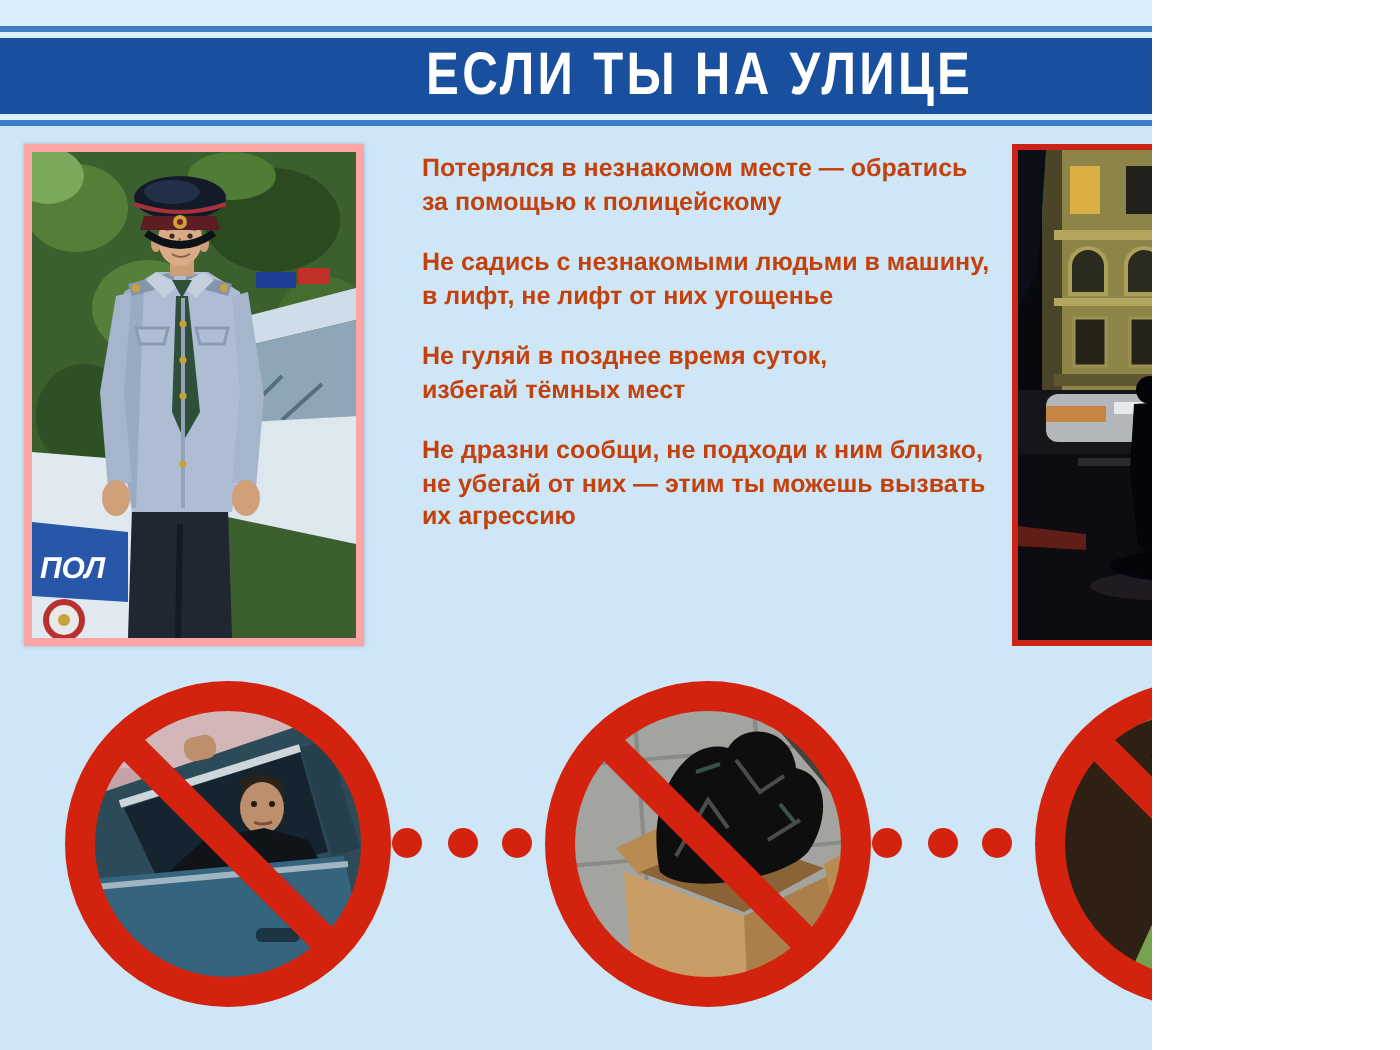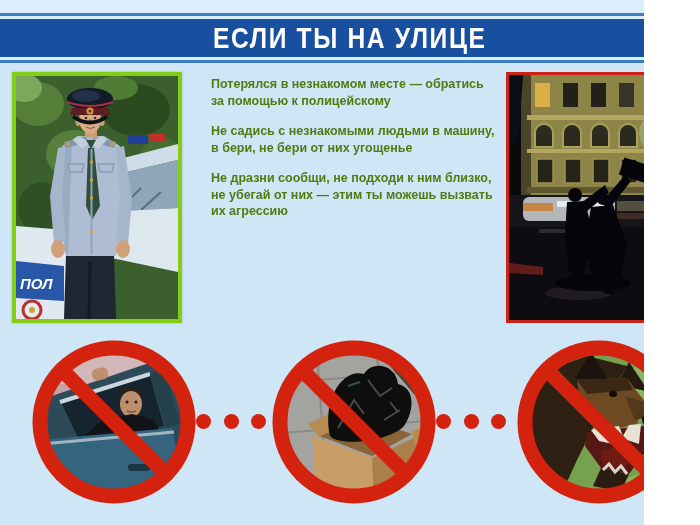--- a/index.html
+++ b/index.html
@@ -1,17 +1,17 @@
 <!DOCTYPE html>
 <html><head>
 <meta charset="utf-8">
 <style>
   html,body{margin:0;padding:0;}
   .page{
-    position:relative;width:644px;height:525px;overflow:hidden;
+    position:relative;width:576px;height:525px;overflow:hidden;
     background:#cfe6f6;font-family:"Liberation Sans",sans-serif;
   }
   
   .strip-top{position:absolute;left:0;top:0;width:700px;height:13px;background:#daeefb;}
   .rule{position:absolute;left:0;width:700px;height:3px;background:#3f7ec4;}
   .rule-top{top:13px;}
   .strip-mid{position:absolute;left:0;top:16px;width:700px;height:3px;background:#daeefb;}
   .banner{
     position:absolute;left:0;top:19px;width:700px;height:38px;background:#184f9e;
     display:flex;align-items:center;justify-content:center;
@@ -19,33 +19,33 @@
   .banner-text{
     color:#ffffff;font-weight:bold;font-size:30px;letter-spacing:2px;
     transform:scaleX(0.82);transform-origin:center;white-space:nowrap;
   }
   .strip-bot{position:absolute;left:0;top:57px;width:700px;height:3px;background:#daeefb;}
   .rule-bottom{top:60px;}
 
   
   .photo-police{
     position:absolute;left:12px;top:72px;width:162px;height:243px;
-    background:#84cc16;padding:4px;box-shadow:0 0 2px rgba(60,90,130,.35);
+    background:#fca5a5;padding:4px;box-shadow:0 0 2px rgba(60,90,130,.35);
   }
   .photo-night{
     position:absolute;left:506px;top:72px;width:174px;height:245px;
     border:3px solid #cc2318;background:#08090d;
   }
   .photo-police svg,.photo-night svg{display:block;}
 
   
   .tips{position:absolute;left:211px;top:76px;width:320px;}
   .tip{
     margin:0 0 14px 0;font-size:12.5px;font-weight:bold;line-height:16.5px;
-    color:#4d7c0f;white-space:pre-line;
+    color:#c2410c;white-space:pre-line;
   }
 
   
   .prohibit{position:absolute;width:164px;height:164px;top:340px;}
   .prohibit-1{left:32px;}
   .prohibit-2{left:272px;}
   .prohibit-3{left:517px;}
 
   
   .dot{position:absolute;width:15px;height:15px;border-radius:50%;background:#d3230e;top:414px;}
@@ -135,21 +135,23 @@
       <circle cx="74" cy="35" r="3.5" fill="#caa23e"></circle>
       <circle cx="74" cy="35" r="1.5" fill="#7e1d22"></circle>
       <path d="M58,39 Q74,50 90,39 L92,42 Q74,55 56,42 Z" fill="#0d1118"></path>
     </svg>
   </div>
 
   <div class="tips">
     <p class="tip">Потерялся в незнакомом месте — обратись
 за помощью к полицейскому</p>
     <p class="tip">Не садись с незнакомыми людьми в машину,
-в бери, не бери от них угощенье</p>
+в лифт, не лифт от них угощенье</p>
+    <p class="tip">Не гуляй в позднее время суток,
+избегай тёмных мест</p>
     <p class="tip">Не дразни сообщи, не подходи к ним близко,
 не убегай от них — этим ты можешь вызвать
 их агрессию</p>
   </div>
 
   <div class="photo-night">
     <svg width="174" height="245" viewBox="0 0 174 245">
       <rect x="0" y="0" width="174" height="245" fill="#08090d"></rect>
 
       <rect x="18" y="0" width="156" height="120" fill="#8d8447"></rect>

